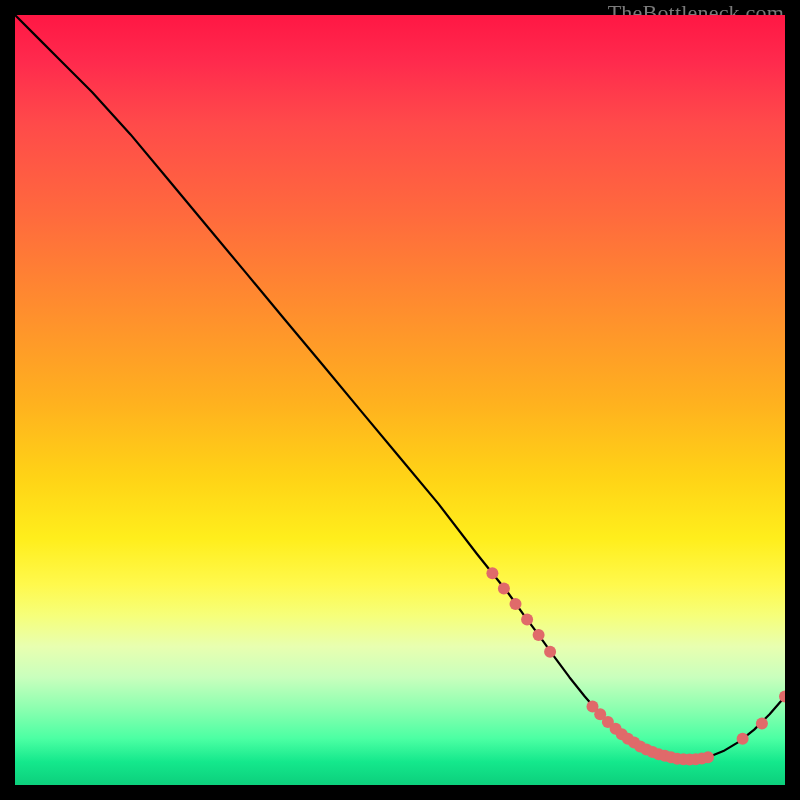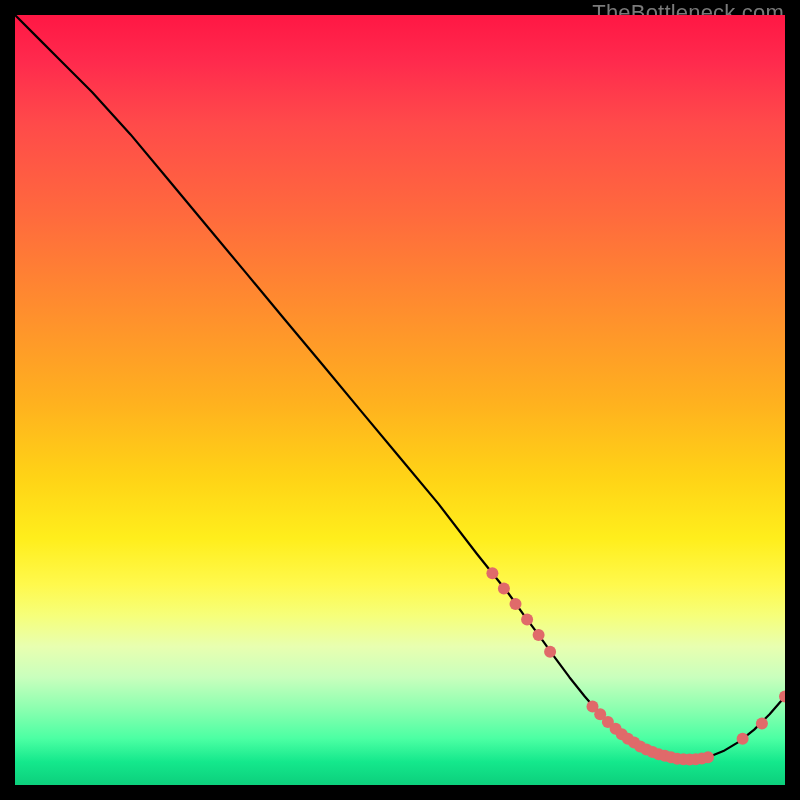--- a/index.html
+++ b/index.html
@@ -46,20 +46,21 @@
   }
   .watermark {
     position: absolute;
     top: 0px;
     right: 16px;
     color: #7a7a7a;
     font-size: 22px;
     letter-spacing: 0.2px;
     font-weight: 400;
     user-select: none;
+    font-family: Liberation Serif, serif;
   }
   svg.curve {
     position: absolute;
     left: 0;
     top: 0;
     width: 770px;
     height: 770px;
   }
   .curve path.line {
     fill: none;

